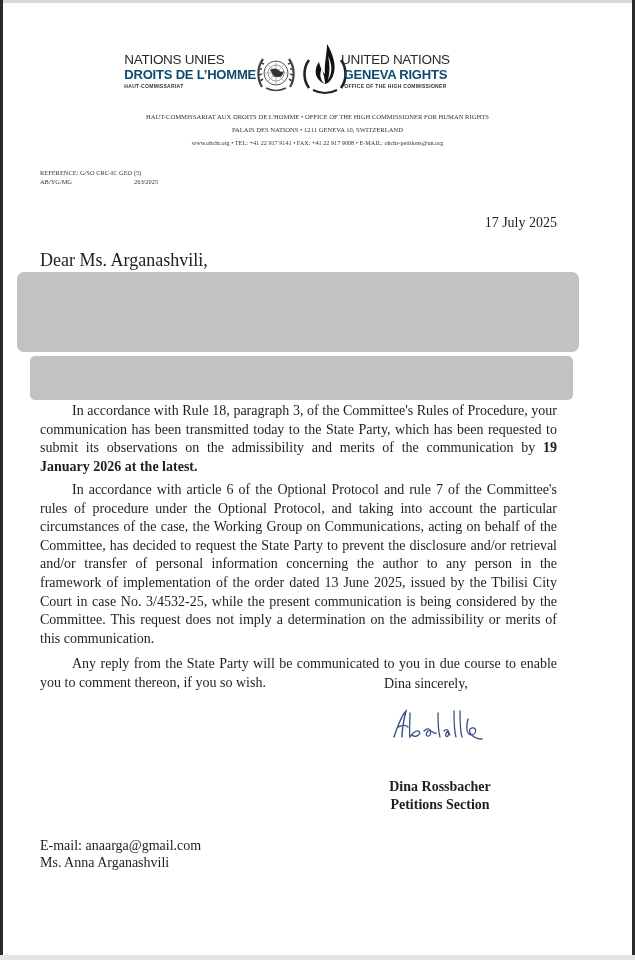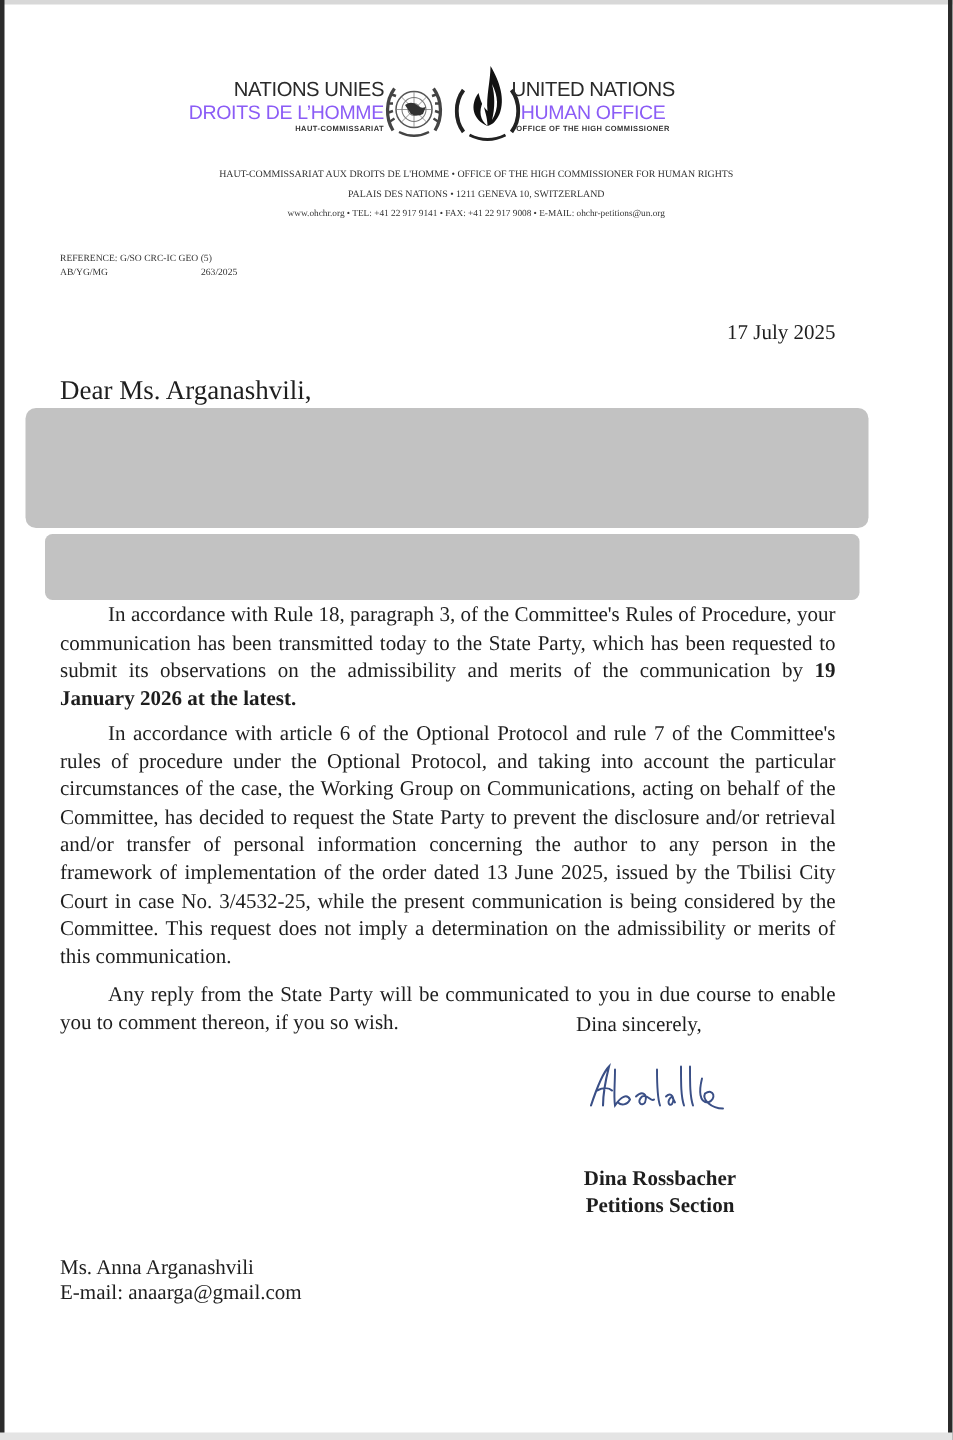--- a/index.html
+++ b/index.html
@@ -9,24 +9,24 @@
       font-family: "Liberation Serif", "DejaVu Serif", serif;
       color: #1e1e1e;
       position: relative;
     }
     .frame-left { position: absolute; left: 0; top: 0; width: 3px; height: 960px; background: #2b2b2b; }
     .frame-right { position: absolute; left: 632px; top: 0; width: 3px; height: 960px; background: #2b2b2b; }
     .frame-top { position: absolute; left: 0; top: 0; width: 635px; height: 3px; background: #d8d8d8; }
     .frame-bottom { position: absolute; left: 0; top: 955px; width: 635px; height: 5px; background: #e4e4e4; }
 
     
-    .lh-fr { position: absolute; right: 379px; top: 53px; text-align: right; font-family: "Liberation Sans", "DejaVu Sans", sans-serif; line-height: 1; margin-left: 40px; }
+    .lh-fr { position: absolute; right: 379px; top: 53px; text-align: left; font-family: "Liberation Sans", "DejaVu Sans", sans-serif; line-height: 1; margin-left: 40px; }
     .lh-en { position: absolute; left: 341px; top: 53px; text-align: center; font-family: "Liberation Sans", "DejaVu Sans", sans-serif; line-height: 1; }
     .lh-line1 { font-size: 13.5px; letter-spacing: -0.3px; color: #2a2a2a; }
-    .lh-line2 { font-size: 13px; font-weight: normal; letter-spacing: -0.2px; color: #8b5cf6; margin-top: 1px; }
+    .lh-line2 { font-size: 13px; font-weight: bold; letter-spacing: -0.2px; color: #0c4a6e; margin-top: 1px; }
     .lh-line3 { font-size: 5px; font-weight: bold; letter-spacing: 0.3px; color: #333; margin-top: 3px; }
     .emblem { position: absolute; }
     .emblem-un { left: 256px; top: 53px; width: 40px; height: 40px; }
     .emblem-hr { left: 303px; top: 40px; width: 44px; height: 55px; }
 
     .addr { position: absolute; left: 0; width: 635px; text-align: center; font-size: 6.6px; color: #333; letter-spacing: 0; }
     .addr1 { top: 113px; }
     .addr2 { top: 126px; }
     .addr3 { top: 139px; font-size: 6.2px; }
 
@@ -89,21 +89,21 @@
   <path d="M6 48 C0 40 0 28 6 20" fill="none" stroke="#222" stroke-width="2.6"></path>
   <path d="M38 48 C44 40 44 28 38 20" fill="none" stroke="#222" stroke-width="2.6"></path>
   <path d="M22 44 C12 40 10 30 16 22 C18 30 20 32 22 34 C21 24 24 14 24 4 C30 14 34 26 30 36 C28 40 26 43 22 44 Z" fill="#111"></path>
   <path d="M22 44 C17 40 16 34 19 28 C20 34 22 38 22 44 Z" fill="#fff"></path>
   <path d="M25 40 C27 32 27 24 25 16 C29 24 30 32 25 40 Z" fill="#fff"></path>
   <path d="M10 50 q12 6 24 0" fill="none" stroke="#222" stroke-width="2"></path>
 </svg>
 
 <div class="lh-en">
   <div class="lh-line1">UNITED NATIONS</div>
-  <div class="lh-line2">HUMAN OFFICE</div>
+  <div class="lh-line2">GENEVA RIGHTS</div>
   <div class="lh-line3">OFFICE OF THE HIGH COMMISSIONER</div>
 </div>
 
 <div class="addr addr1">HAUT-COMMISSARIAT AUX DROITS DE L'HOMME • OFFICE OF THE HIGH COMMISSIONER FOR HUMAN RIGHTS</div>
 <div class="addr addr2">PALAIS DES NATIONS • 1211 GENEVA 10, SWITZERLAND</div>
 <div class="addr addr3">www.ohchr.org • TEL: +41 22 917 9141 • FAX: +41 22 917 9008 • E-MAIL: ohchr-petitions@un.org</div>
 
 <div class="ref ref1">
   <span>REFERENCE:</span>
   <span>G/SO CRC-IC GEO (5)</span>
@@ -135,15 +135,15 @@
   <path d="M66 6 C66 18 66 26 68 32 M72 6 C72 18 72 26 74 32" fill="none" stroke="#3a4f86" stroke-width="1.3" stroke-linecap="round"></path>
   <path d="M80 14 C78 22 78 30 84 30 C90 28 88 20 82 24 C80 28 86 34 94 34" fill="none" stroke="#3a4f86" stroke-width="1.3" stroke-linecap="round"></path>
 </svg>
 
 <div class="signer">
   <div>Dina Rossbacher</div>
   <div>Petitions Section</div>
 </div>
 
 <div class="recipient">
+  <div>E-mail: anaarga@gmail.com</div>
   <div>Ms. Anna Arganashvili</div>
-  <div>E-mail: anaarga@gmail.com</div>
 </div>
 
 </body></html>

